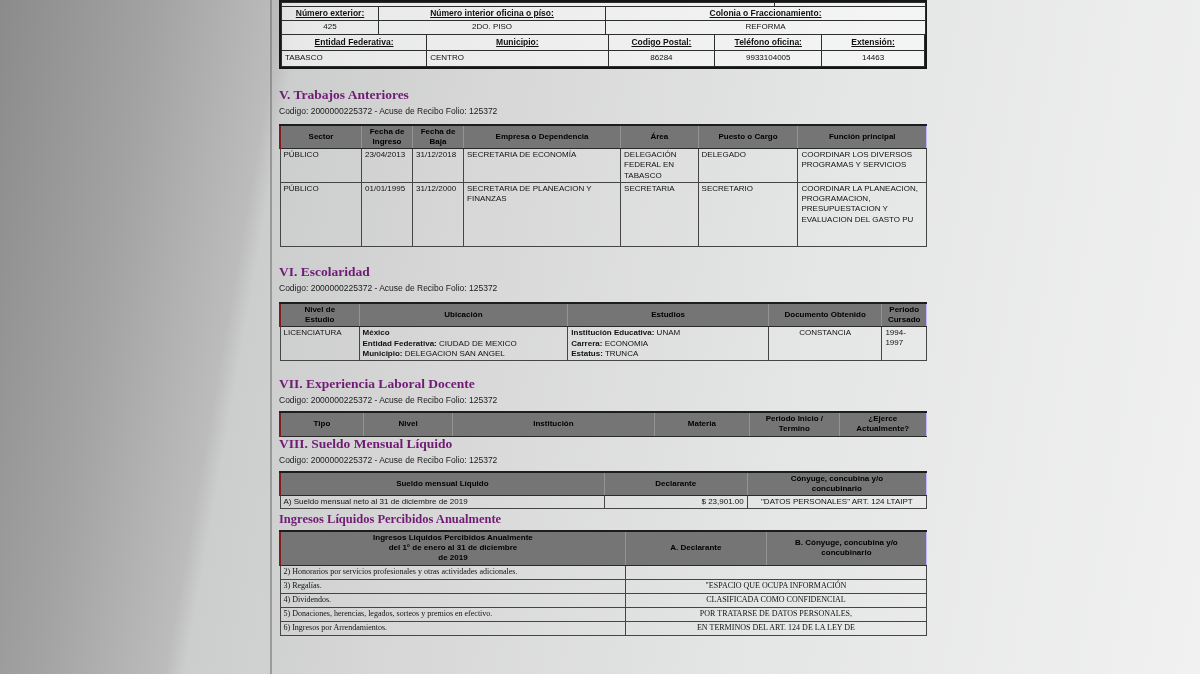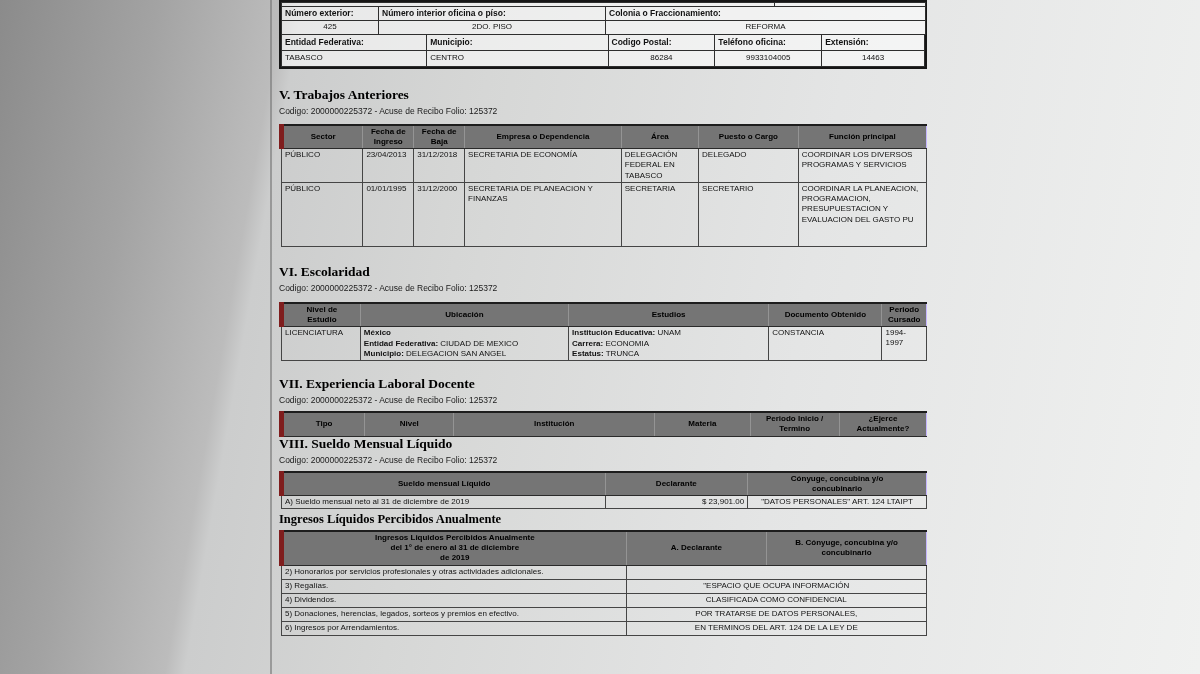--- a/index.html
+++ b/index.html
@@ -9,35 +9,35 @@
     font-family:"Liberation Sans",sans-serif;color:#111;
     -webkit-font-smoothing:antialiased;
   }
   .page-edge{position:absolute;left:270px;top:0;width:2px;height:674px;background:#6e6e6e;opacity:.55;}
   .doc{position:absolute;left:279px;top:0;width:648px;}
 
   table{border-collapse:collapse;table-layout:fixed;width:648px;background:transparent;}
   td,th{border:1px solid #454545;padding:1px 3px;font-size:8px;line-height:1.28;vertical-align:top;overflow:hidden;word-wrap:break-word;}
   th{background:#757575;color:#000;font-weight:bold;text-align:center;vertical-align:middle;white-space:pre-line;
      border-top:2px solid #1d1d1d;border-bottom:1px solid #2a2a2a;border-left:1px solid #949494;border-right:1px solid #949494;}
-  th:first-child{border-left:5px solid #7f1d1d;}
+  th:first-child{border-left:2px solid #7f1d1d;}
   th:last-child{border-right:1px solid #c4b5fd;margin-left:44px;}
 
   
   .contact-wrap{border:2px solid #161616;}
   .contact-wrap table{width:644px;}
   .contact-wrap td{background:rgba(255,255,255,0.55);border:1px solid #2e2e2e;}
-  .contact-wrap .hdr td{font-weight:bold;text-align:left;font-size:8.5px;height:10px;vertical-align:middle;}
+  .contact-wrap .hdr td{font-weight:bold;text-align:center;font-size:8.5px;height:10px;vertical-align:middle;text-decoration:underline;}
   .contact-wrap .val td{text-align:center;height:11px;vertical-align:middle;}
   .contact-wrap .val td.left{text-align:left;}
   .contact-wrap .tall td{height:13px;}
   .contact-wrap .sliver td{height:3px;padding:0;}
   .mt-1{margin-top:-1px;}
 
-  .sec-title{font-family:"Liberation Serif",serif;font-weight:bold;font-size:13.5px;line-height:1.1;color:#000000;}
+  .sec-title{font-family:"Liberation Serif",serif;font-weight:bold;font-size:13.5px;line-height:1.1;color:#701a75;}
   .codigo{font-size:8.5px;color:#1a1a1a;margin-top:3px;}
 
   .t-v .c-txt, .t-vi .c-txt{vertical-align:top;}
   td.ctr{text-align:center;vertical-align:middle;}
   td.rgt{text-align:right;}
   td.mid{vertical-align:middle;}
   .pre{white-space:pre-line;}
   b.inl{font-weight:bold;}
 
   
@@ -46,21 +46,21 @@
   #sec-vi-title{margin-top:18px;}
   #tbl-vi{margin-top:9px;}
   #sec-vii-title{margin-top:16px;}
   #tbl-vii{margin-top:6px;}
   #sec-viii-title{margin-top:0;}
   #tbl-viii{margin-top:6px;}
   #ing-title{margin-top:4px;font-size:12.5px;}
   #tbl-ing{margin-top:3px;}
 
   #tbl-ing td.note{ text-align:center;vertical-align:middle;}
-  #tbl-ing .r-short td{height:11px;}
+  #tbl-ing .r-short td{height:11px;font-family:Liberation Serif, serif;}
   .vi-line{line-height:1.3;}
 </style>
 </head>
 <body>
 
 <div class="page-edge"></div>
 
 <div class="doc">
 
   <div class="contact-wrap">
@@ -196,21 +196,21 @@
         <td class="c-txt">
           <div class="vi-line"><b class="inl">México</b><span></span></div>
           <div class="vi-line"><b class="inl">Entidad Federativa:</b><span> CIUDAD DE MEXICO</span></div>
           <div class="vi-line"><b class="inl">Municipio:</b><span> DELEGACION SAN ANGEL</span></div>
         </td>
         <td class="c-txt">
           <div class="vi-line"><b class="inl">Institución Educativa:</b><span> UNAM</span></div>
           <div class="vi-line"><b class="inl">Carrera:</b><span> ECONOMIA</span></div>
           <div class="vi-line"><b class="inl">Estatus:</b><span> TRUNCA</span></div>
         </td>
-        <td class="ctr" style="vertical-align:top;text-align:left;">CONSTANCIA</td>
+        <td class="ctr" style="vertical-align:top;text-align:center;">CONSTANCIA</td>
         <td class="c-txt">1994-1997</td>
       </tr>
     </tbody>
   </table>
 
   <div id="sec-vii-title" class="sec-title">VII. Experiencia Laboral Docente</div>
   <div class="codigo">Codigo: 2000000225372 - Acuse de Recibo Folio: 125372</div>
   <table id="tbl-vii">
     <colgroup>
         <col style="width:82px">

